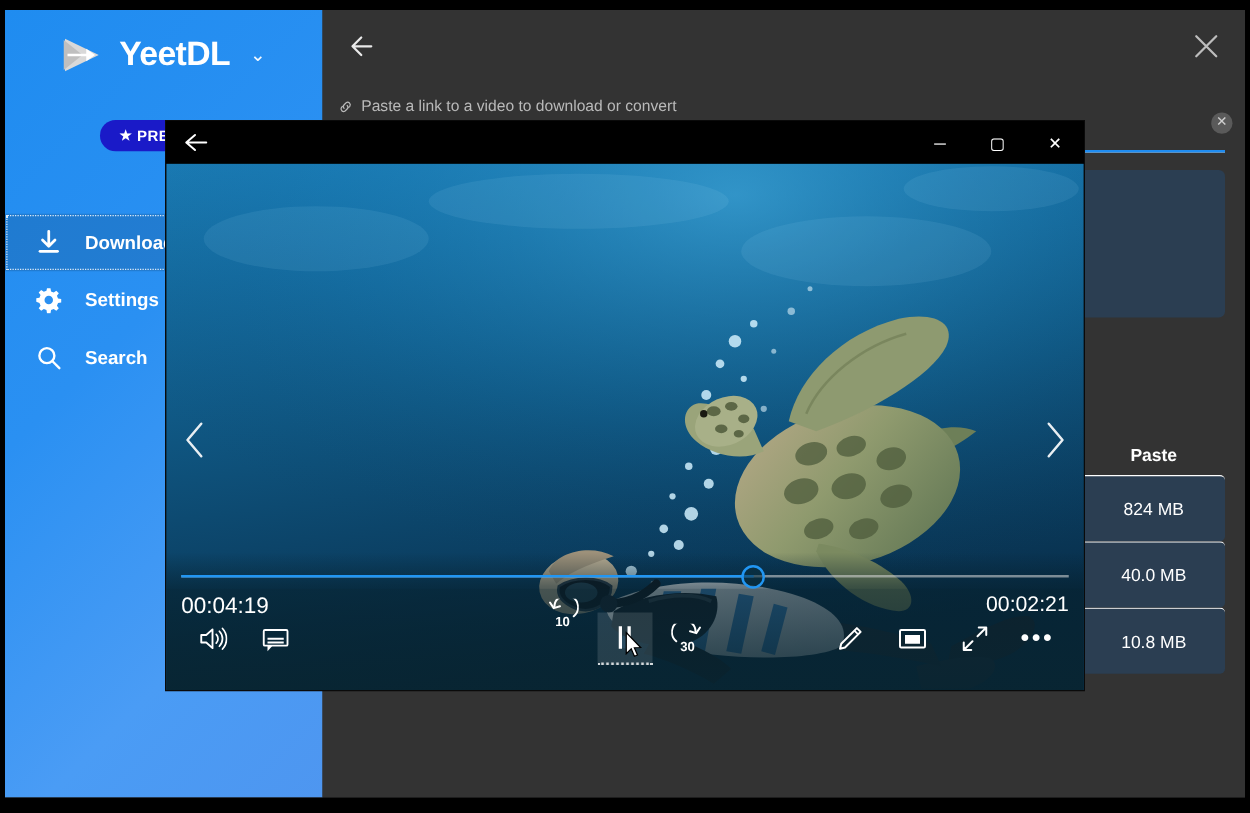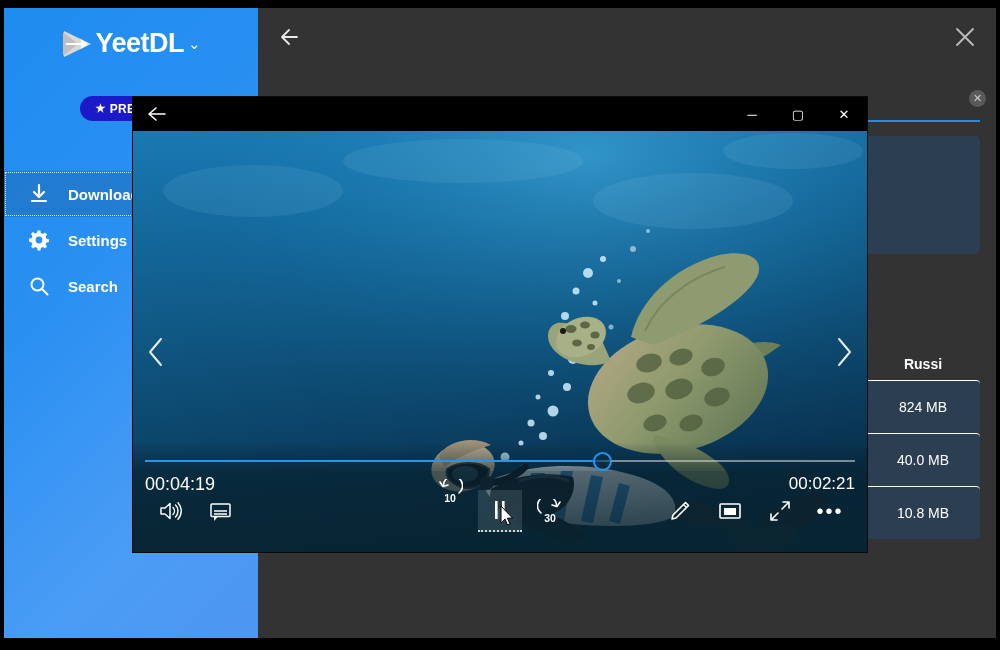--- a/index.html
+++ b/index.html
@@ -20,21 +20,21 @@
   }
 
   
   .sidebar {
     position: absolute; left: 0; top: 0;
     width: 254px; height: 630px;
     background: linear-gradient(135deg, #1f8cf0 0%, #2a90f2 40%, #4a9cf5 75%, #4e96f0 100%);
   }
   .brand-row {
     position: absolute; left: 0; top: 20px; width: 254px;
-    display: flex; align-items: center; justify-content: center; gap: 0;
+    display: flex; align-items: center; justify-content: center; gap: 12px;
   }
   .brand-logo { width: 34px; height: 30px; flex: none; }
   .brand-name {
     color: #ffffff; font-size: 27px; font-weight: bold; letter-spacing: -0.5px;
   }
   .brand-caret { color: #ffffff; font-size: 15px; margin-left: 4px; opacity: .95; }
 
   .premium-btn {
     position: absolute; left: 76px; top: 88px;
     width: 104px; height: 25px; border-radius: 13px;
@@ -293,35 +293,42 @@
 
       <div class="content-topbar">
         <svg class="back-arrow" viewBox="0 0 30 30">
           <path d="M21 15 L7 15 M13 8 L6 15 L13 22" stroke="#e9e9e9" stroke-width="1.8" fill="none" stroke-linecap="round" stroke-linejoin="round"></path>
         </svg>
         <svg class="close-x" viewBox="0 0 26 26">
           <path d="M5 5 L21 21 M21 5 L5 21" stroke="#bdbdbd" stroke-width="1.8" stroke-linecap="round"></path>
         </svg>
       </div>
 
+      <div class="paste-hint">
+        <svg width="13" height="13" viewBox="0 0 16 16">
+          <path d="M6.5 9.5a2.6 2.6 0 010-3.6l2-2a2.6 2.6 0 013.6 3.6l-1 1" stroke="#b9b9b9" stroke-width="1.2" fill="none" stroke-linecap="round"></path>
+          <path d="M9.5 6.5a2.6 2.6 0 010 3.6l-2 2a2.6 2.6 0 01-3.6-3.6l1-1" stroke="#b9b9b9" stroke-width="1.2" fill="none" stroke-linecap="round"></path>
+        </svg>
+        <span>Paste a link to a video to download or convert</span>
+      </div>
 
       <div class="url-line">https://www.youtube.com/watch?v=RvJCNPNDHzg</div>
       <div class="url-clear">✕</div>
       <div class="url-underline"></div>
       <div class="url-underline-fill"></div>
 
       <div class="results-card">
         <div class="result-line">Explore Helsinki by bike — a ride through the city to ch…</div>
         <div class="result-line">https://www.tripadvisor.com/Helsinki.d17…</div>
         <div class="result-line">A ferry journey between Finland, Sweden and Russi…</div>
       </div>
 
       <div class="table-head">
         <div class="th th-format">Format</div>
-        <div class="th th-size">Russi</div>
+        <div class="th th-size">Paste</div>
       </div>
 
       <div class="table-body">
         <div class="tr">
           <div class="td td-format">MP4</div>
           <div class="td td-size">824 MB</div>
         </div>
         <div class="tr">
           <div class="td td-format">MP4</div>
           <div class="td td-size">40.0 MB</div>

